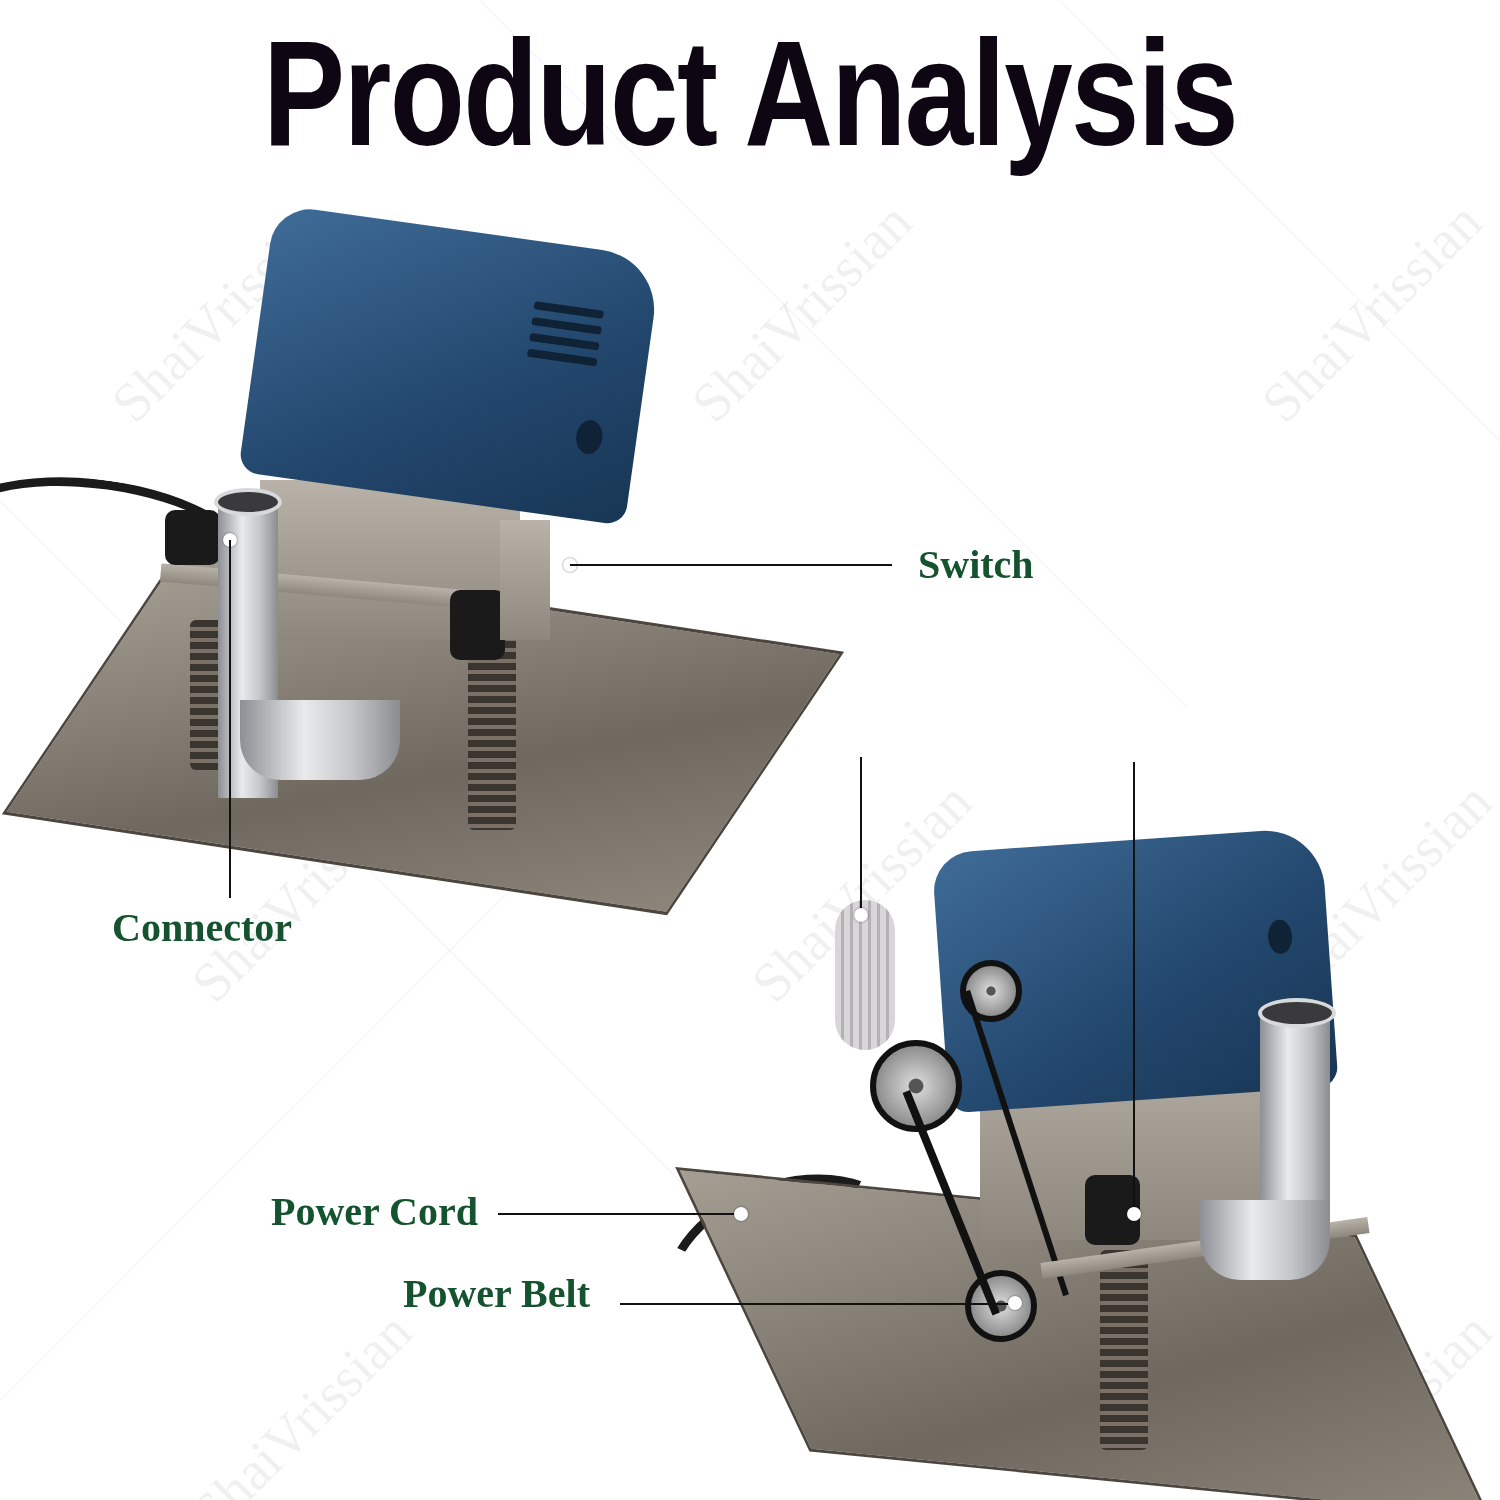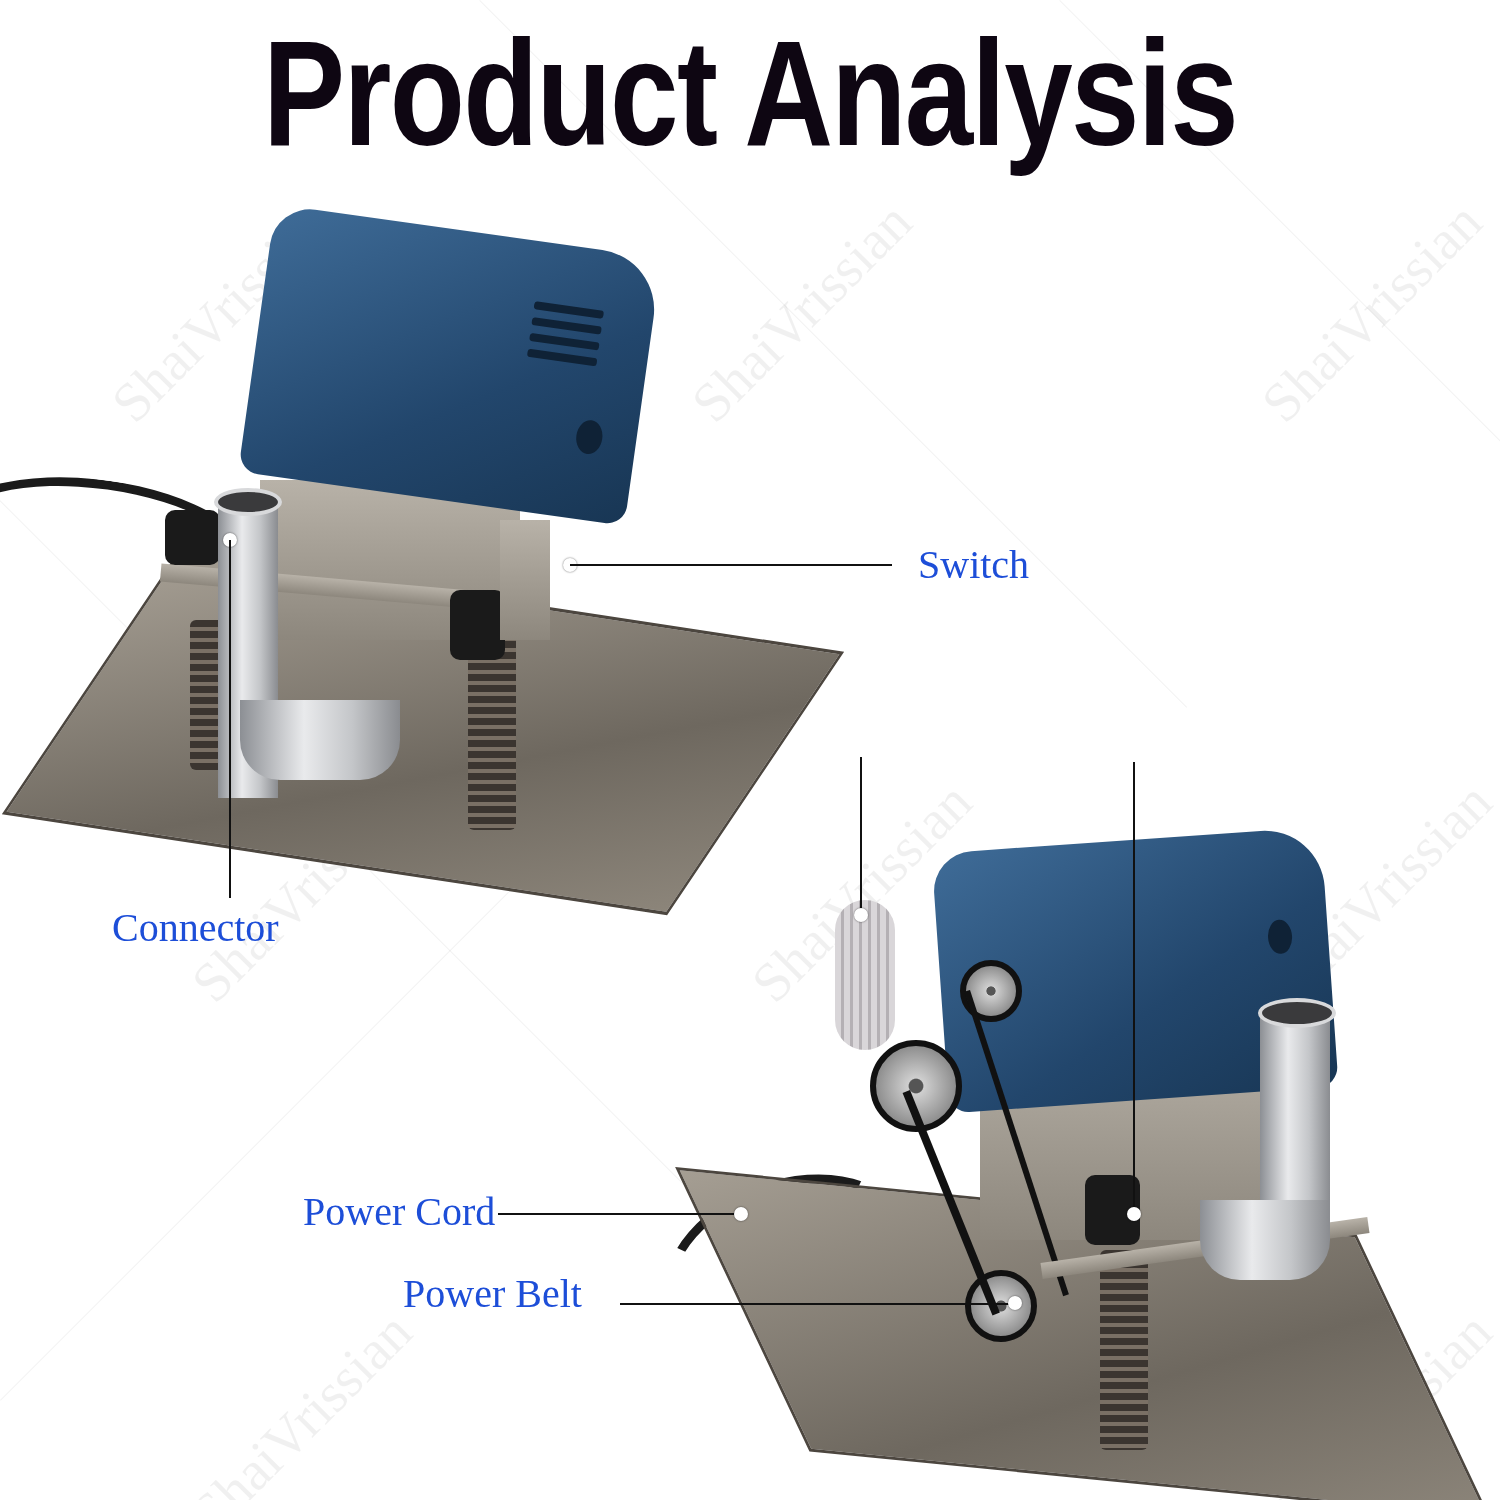--- a/index.html
+++ b/index.html
@@ -12,21 +12,21 @@
       font-family: "Liberation Sans", sans-serif; font-weight: bold;
       font-size: 150px; line-height: 150px; color: #0e0612;
       letter-spacing: -2px; transform: scaleX(0.82); transform-origin: 750px 0;
     }
     .watermark {
       position: absolute; font-family: "Liberation Serif", serif; font-size: 56px;
       color: rgba(0,0,0,0.06); transform: rotate(-45deg); white-space: nowrap;
       pointer-events: none;
     }
     .wm-line { position: absolute; height: 1px; background: rgba(0,0,0,0.05); transform-origin: 0 0; }
-    .label { position: absolute; font-size: 40px; line-height: 40px; white-space: nowrap; color: #1d4ed8; }
+    .label { position: absolute; font-size: 40px; line-height: 40px; white-space: nowrap; color: #14532d; font-weight: bold; }
     .hline { position: absolute; height: 2px; background: #111; }
     .vline { position: absolute; width: 2px; background: #111; }
     .dot {
       position: absolute; width: 14px; height: 14px; border-radius: 50%;
       background: #ffffff; box-shadow: 0 0 2px rgba(0,0,0,0.6);
     }
     
     .photo { position: absolute; }
     .plate { position: absolute; background: linear-gradient(160deg,#a59e93,#6e685f 60%,#8c857a); border: 3px solid #4c463f; }
     .motor { position: absolute; background: linear-gradient(150deg,#3f6c98,#22466c 60%,#183654); border-radius: 40px 60px 20px 20px; }
@@ -110,21 +110,21 @@
 
   <div class="dot" style="left:223px;top:533px;"></div>
   <div class="vline" style="left:229px;top:540px;height:358px;"></div>
   <div class="label" style="left:112px;top:908px;">Connector</div>
 
   <div class="vline" style="left:860px;top:757px;height:158px;"></div>
   <div class="dot" style="left:854px;top:908px;"></div>
   <div class="vline" style="left:1133px;top:762px;height:452px;"></div>
   <div class="dot" style="left:1127px;top:1207px;"></div>
 
-  <div class="label" style="left:271px;top:1192px;margin-left:32px;">Power Cord</div>
+  <div class="label" style="left:271px;top:1192px;">Power Cord</div>
   <div class="hline" style="left:498px;top:1213px;width:243px;"></div>
   <div class="dot" style="left:734px;top:1207px;"></div>
 
   <div class="label" style="left:403px;top:1274px;">Power Belt</div>
   <div class="hline" style="left:620px;top:1303px;width:395px;"></div>
   <div class="dot" style="left:1008px;top:1296px;"></div>
 
 </div>
 
 </body></html>

